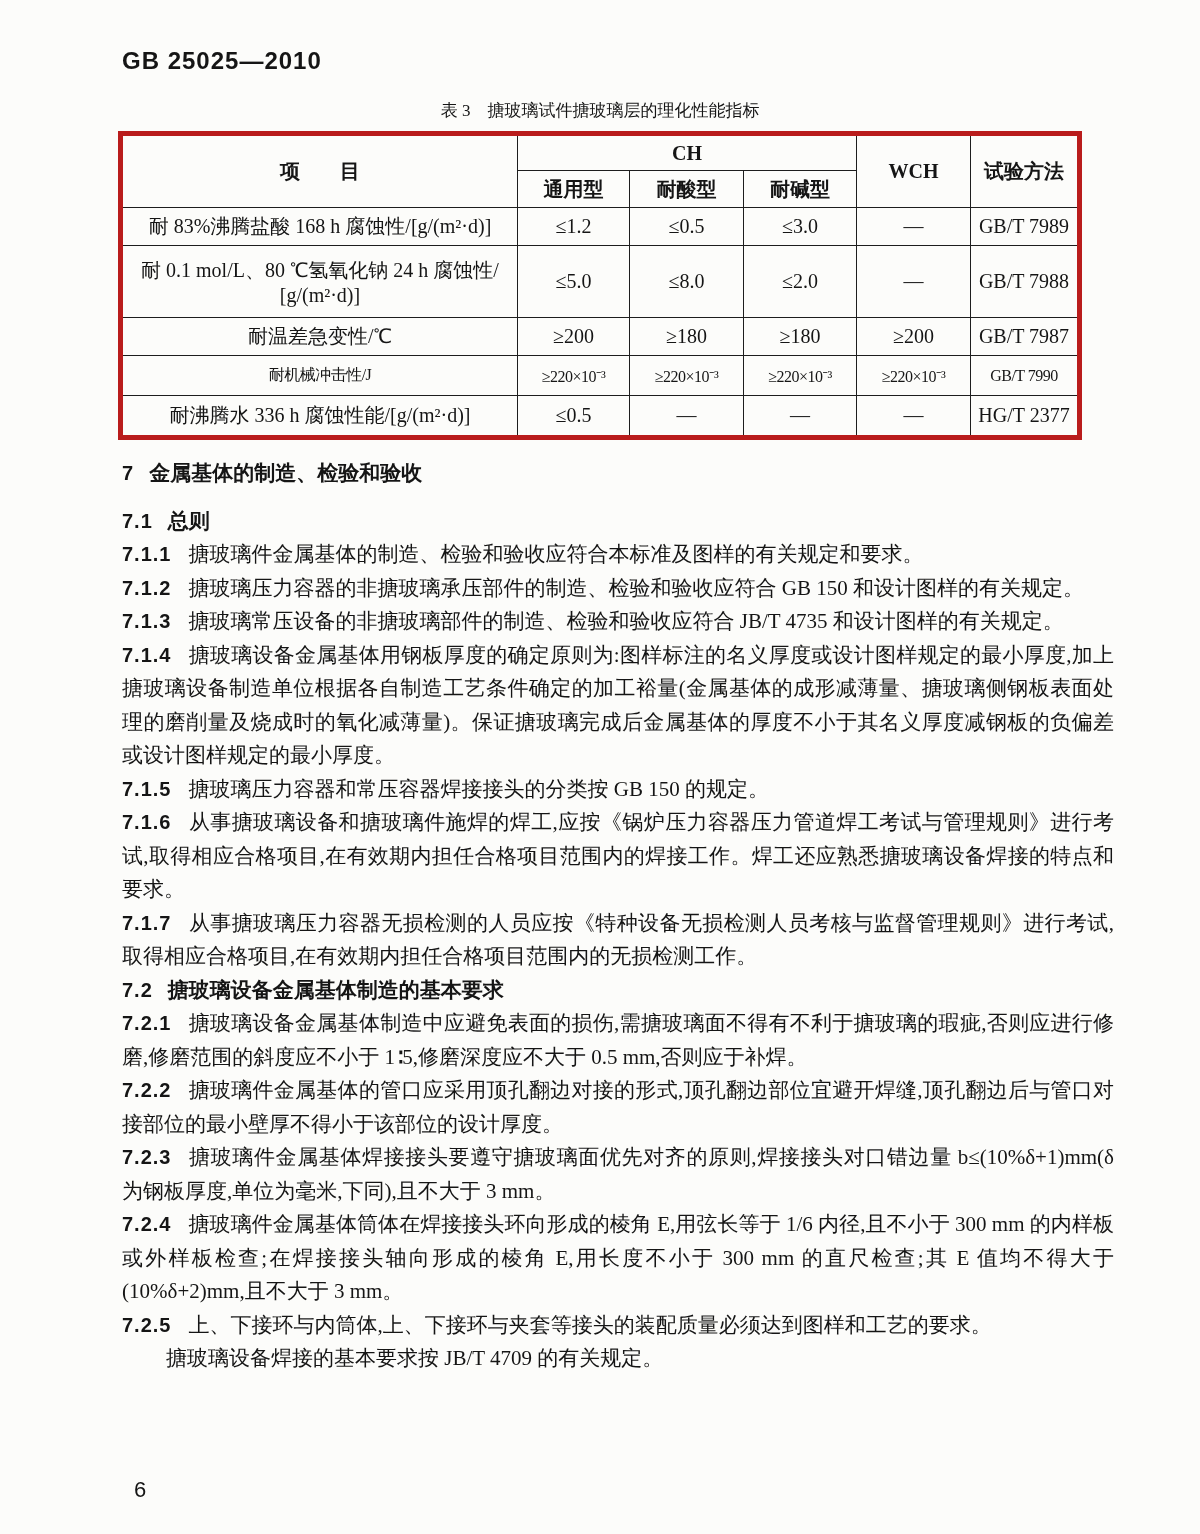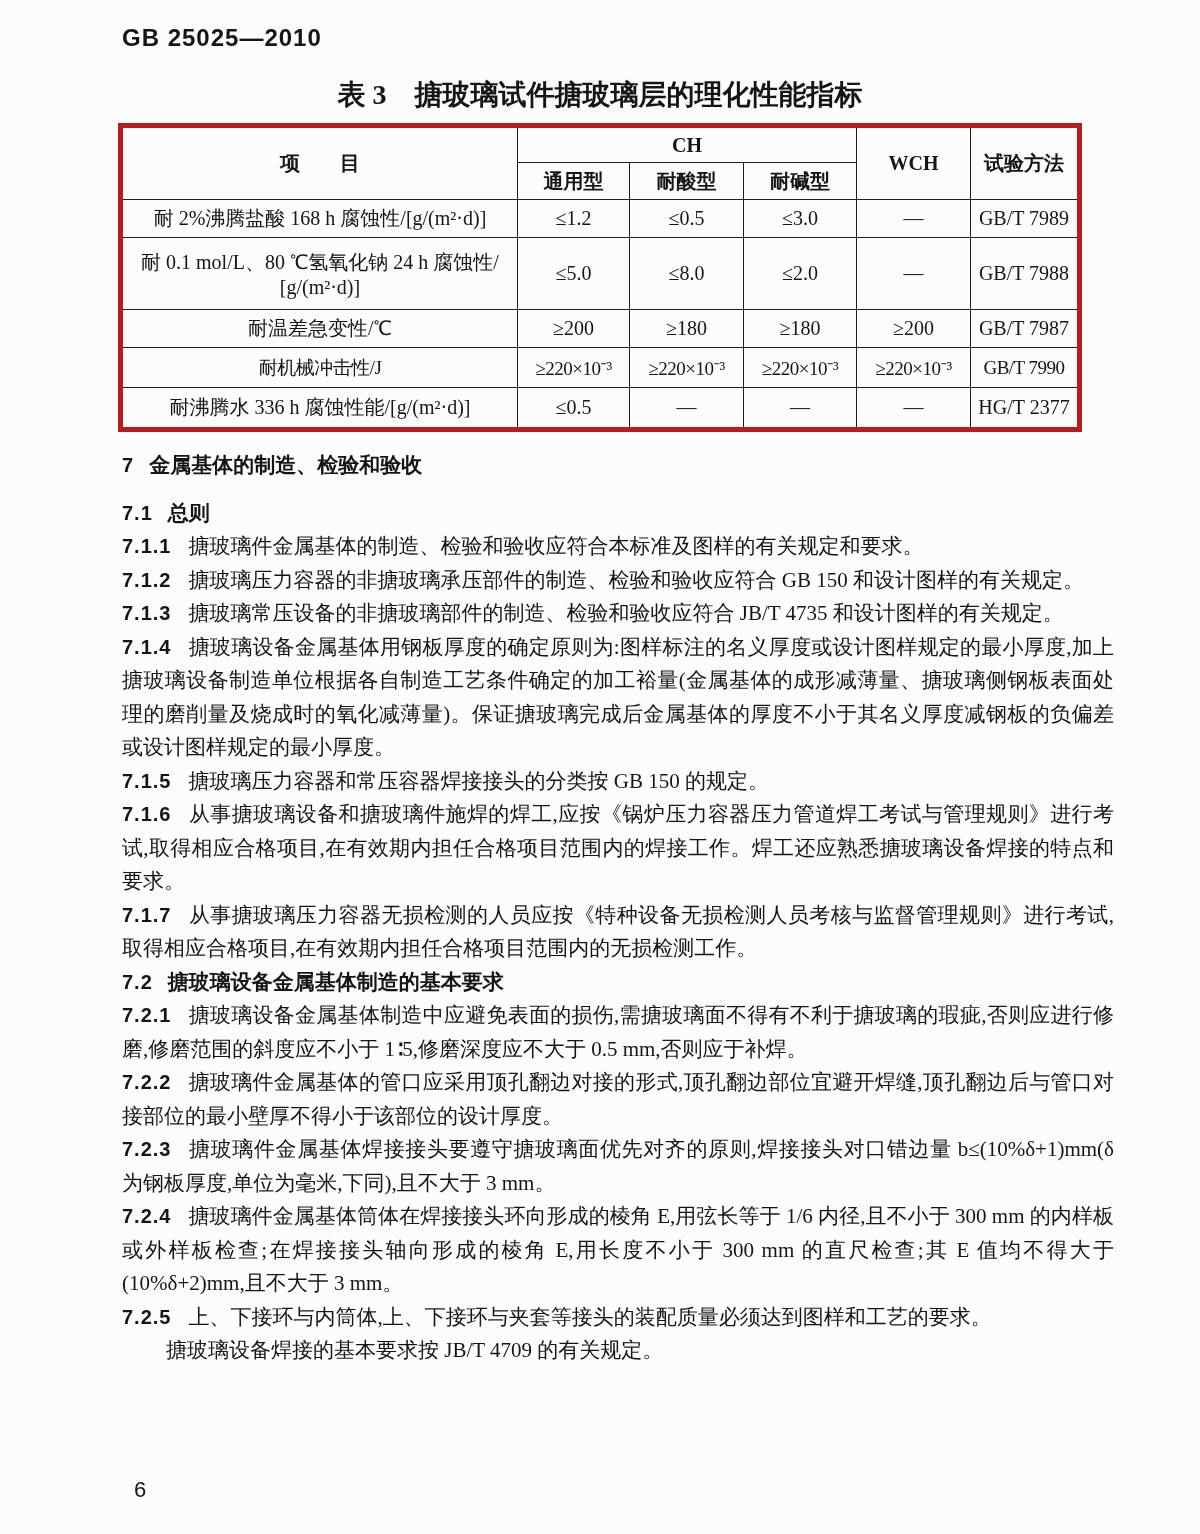--- a/index.html
+++ b/index.html
@@ -6,31 +6,31 @@
   .page{
     position:relative;
     width:1200px;height:1534px;
     background:#fcfcfa;
     color:#151515;
     font-family:"Liberation Serif", serif;
     overflow:hidden;
     box-sizing:border-box;
   }
   .doc-header{
-    padding:24px 0 0 122px;
+    padding:47px 0 0 122px;
     font-family:"Liberation Sans", sans-serif;
     font-weight:bold;
     font-size:24px;
     letter-spacing:1px;
   }
   .table-title{
     margin-top:24px;
     text-align:center;
-    font-weight:bold;
-    font-size:28px;
+    font-weight:normal;
+    font-size:17px;
   }
   table.spec-table{
     margin:9px auto 0 auto;
     width:959px;
     border-collapse:collapse;
     table-layout:fixed;
     border:5px solid #b91c1c;
     font-size:20px;
   }
   table.spec-table th, table.spec-table td{
@@ -45,21 +45,21 @@
   td.item-cell{
     text-align:left;
     padding-left:11px;
     padding-right:8px;
   }
   tr.r1{height:38px;}
   tr.r2{height:72px;}
   tr.r3{height:38px;}
   tr.r4{height:40px;}
   tr.r5{height:42px;}
-  tr.r4 td{font-size:19px;letter-spacing:-0.5px;margin-left:29px;}
+  tr.r4 td{font-size:16px;letter-spacing:-0.5px;margin-left:29px;}
   .sections{
     margin:17px 86px 0 122px;
     font-size:21px;
     line-height:33.5px;
     text-align:justify;
     text-justify:inter-character;
   }
   .sections p{margin:0;}
   p.h1{font-weight:bold;margin:13px 0 14px 0;}
   p.h2{font-weight:bold;}
@@ -106,21 +106,21 @@
         <th rowspan="2">试验方法</th>
       </tr>
       <tr class="hrow">
         <th>通用型</th>
         <th>耐酸型</th>
         <th>耐碱型</th>
       </tr>
     </thead>
     <tbody>
       <tr class="r1">
-        <td class="item-cell">耐 2%沸腾盐酸 168 h 腐蚀性/[g/(m²·d)]</td>
+        <td class="item-cell">耐 83%沸腾盐酸 168 h 腐蚀性/[g/(m²·d)]</td>
         <td>≤1.2</td>
         <td>≤0.5</td>
         <td>≤3.0</td>
         <td>—</td>
         <td>GB/T 7989</td>
       </tr>
       <tr class="r2">
         <td class="item-cell">耐 0.1 mol/L、80 ℃氢氧化钠 24 h 腐蚀性/ [g/(m²·d)]</td>
         <td>≤5.0</td>
         <td>≤8.0</td>

